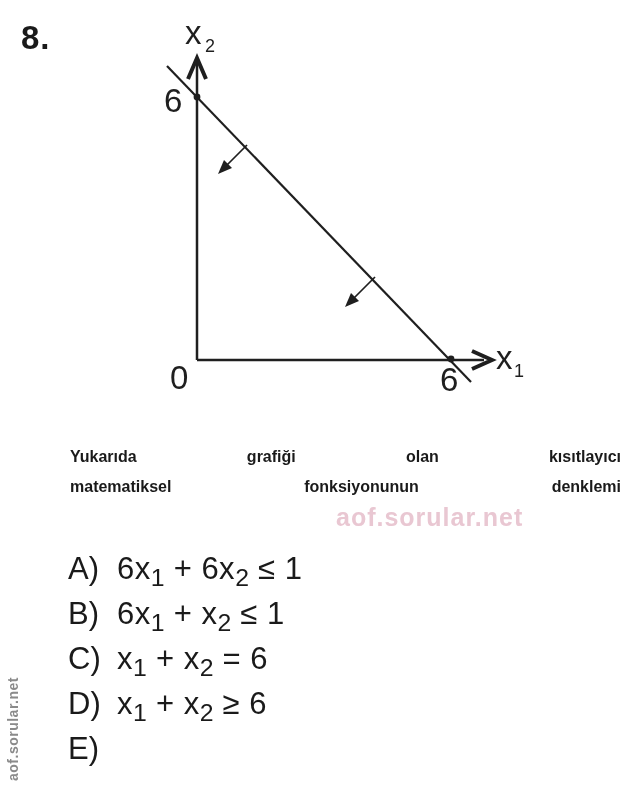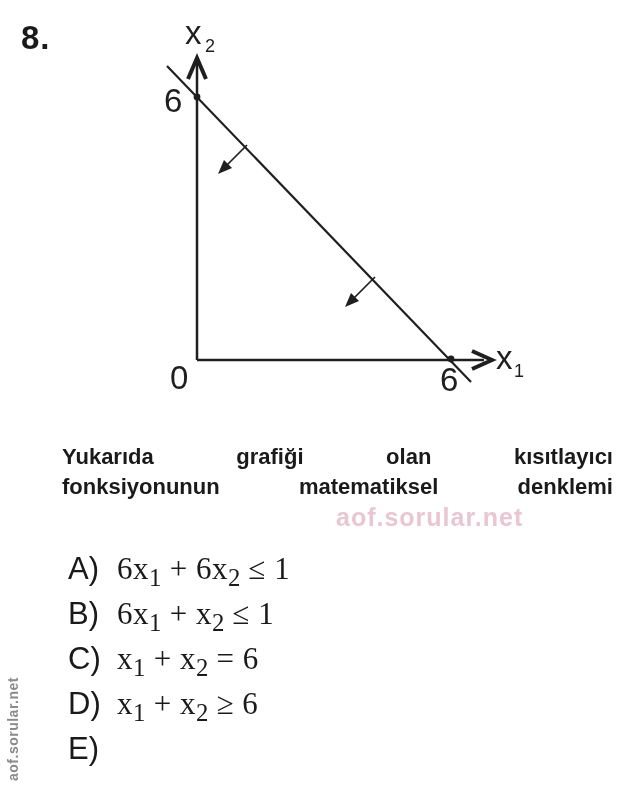--- a/index.html
+++ b/index.html
@@ -19,34 +19,34 @@
     font-size:25px;font-weight:bold;color:#e9c7d2;letter-spacing:1px;
     white-space:nowrap;z-index:1;
   }
   .wm-left{
     position:absolute;left:5px;top:781px;
     transform-origin:0 0;transform:rotate(-90deg);
     font-size:14px;font-weight:bold;color:#8a8a8a;letter-spacing:0.5px;
     white-space:nowrap;z-index:1;
   }
   .question{
-    position:absolute;left:62px;top:442px;width:551px;
-    font-size:22px;font-weight:bold;line-height:29.5px;z-index:2;
+    position:absolute;left:70px;top:442px;width:551px;
+    font-size:16px;font-weight:bold;line-height:29.5px;z-index:2;
   }
   .qline{white-space:nowrap;}
   .qline.just{display:flex;justify-content:space-between;white-space:normal;}
   .options{
     position:absolute;left:68px;top:551px;z-index:2;
   }
   .opt-row{
     display:flex;align-items:baseline;height:45px;
     font-size:31px;font-weight:normal;
   }
   .opt-label{width:49px;flex:0 0 49px;}
-  .opt-formula{white-space:pre;letter-spacing:0.5px;font-family:Liberation Serif, serif;}
+  .opt-formula{white-space:pre;letter-spacing:0.5px;}
   .opt-formula .sub{
     font-size:0.8em;vertical-align:-0.28em;letter-spacing:0;
   }
 </style>
 </head>
 <body>
 
 <div class="page">
 
   <div class="qnum">8.</div>
@@ -82,22 +82,22 @@
   <div class="wm-left">aof.sorular.net</div>
 
   <div class="question">
     <div class="qline just">
         <span>Yukarıda</span>
         <span>grafiği</span>
         <span>olan</span>
         <span>kısıtlayıcı</span>
       </div>
     <div class="qline just">
+        <span>matematiksel</span>
         <span>fonksiyonunun</span>
-        <span>matematiksel</span>
         <span>denklemi</span>
       </div>
   </div>
 
   <div class="options">
     <div class="opt-row">
       <span class="opt-label">A)</span>
       <span class="opt-formula"><span>6x</span><span class="sub">1</span><span> + 6x</span><span class="sub">2</span><span> ≤ 1</span></span>
     </div>
     <div class="opt-row">

